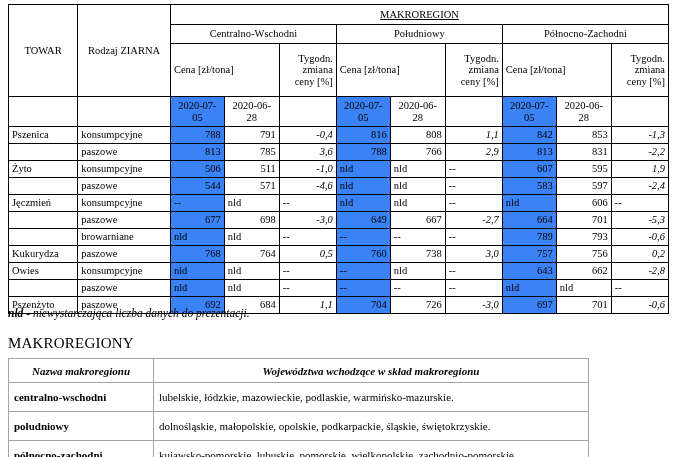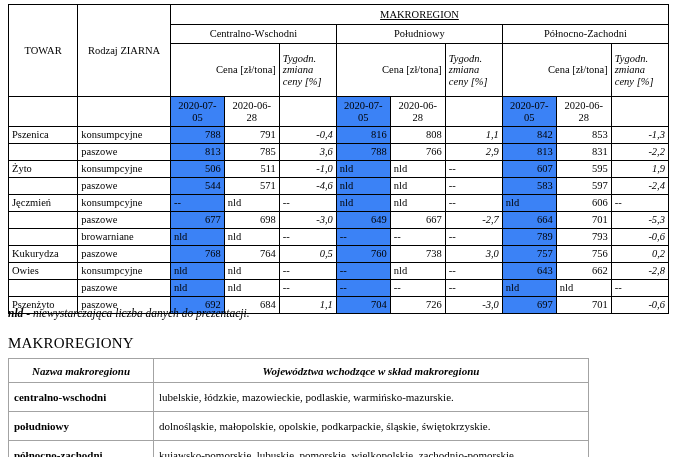--- a/index.html
+++ b/index.html
@@ -50,27 +50,26 @@
     font-weight: bold;
     font-size: 11.5px;
     height: 18px;
   }
   .hdr-corner {
     text-align: center;
     font-weight: bold;
     font-size: 12px;
   }
   .hdr-cena {
+    text-align: left;
+    font-size: 11px;
+    height: 52px;
+  }
+  .hdr-tyg {
     text-align: right;
-    font-size: 11px;
-    height: 52px;
-  }
-  .hdr-tyg {
-    text-align: left;
-    font-style: italic;
     font-size: 10.5px;
     height: 52px;
     line-height: 1.22;
     padding-left: 4px;
   }
   .hdr-date {
     text-align: center;
     font-weight: bold;
     font-size: 9.5px;
     height: 29px;

